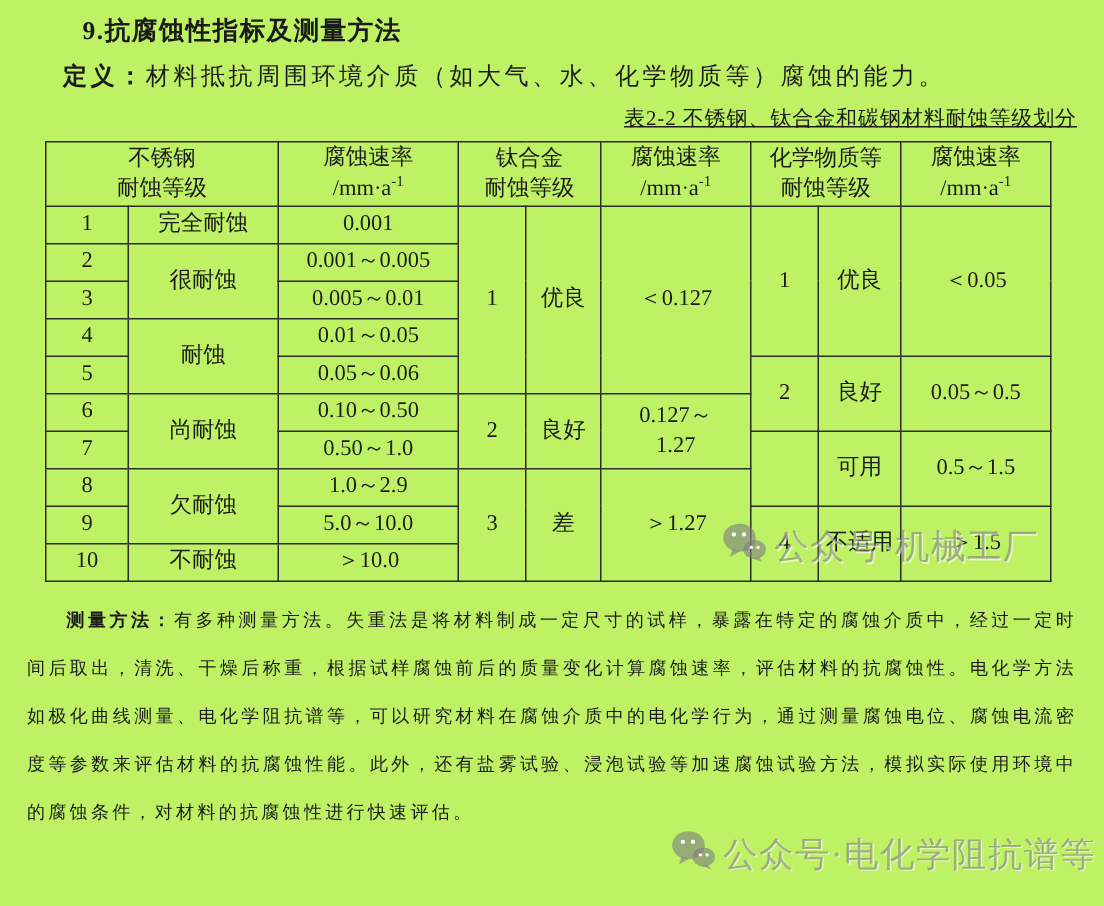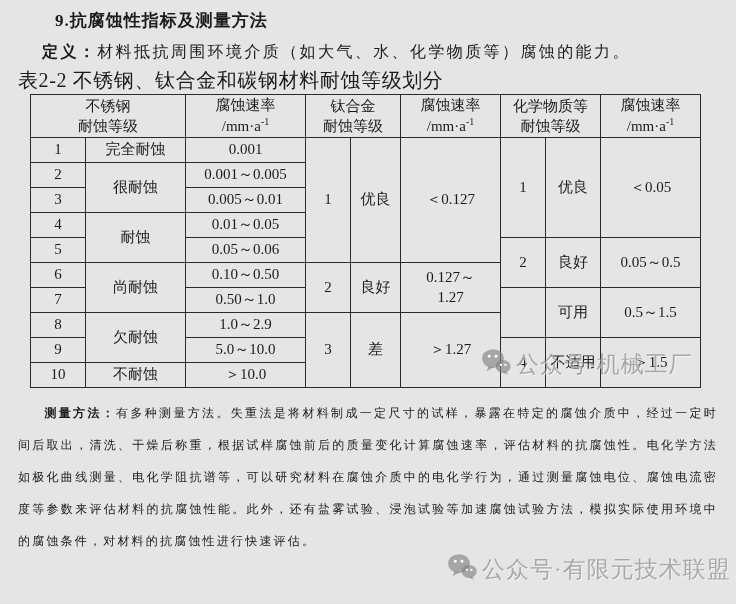--- a/index.html
+++ b/index.html
@@ -1,21 +1,21 @@
 <!DOCTYPE html>
 <html><head>
 <meta charset="utf-8">
 <style>
   * { box-sizing: border-box; }
   html,body { margin:0; padding:0; background:#ffffff; }
   .page {
     position: relative;
     width: 736px;
     height: 604px;
-    background: #e5e5e5;
+    background: #bef264;
     color: #1b1b1b;
     font-family: "Liberation Serif", "DejaVu Serif", serif;
     overflow: hidden;
     padding: 10px 18px 0 18px;
   }
   .heading {
     margin-left: 37px;
     font-size: 17px;
     font-weight: bold;
     letter-spacing: 1px;
@@ -23,25 +23,26 @@
   }
   .def-line {
     margin: 9px 0 0 24px;
     font-size: 16px;
     letter-spacing: 2.4px;
     line-height: 22px;
     white-space: nowrap;
   }
   .def-line .lbl { font-weight: bold; font-family: Liberation Serif, serif; }
   .caption {
-    text-align: left;
+    text-align: right;
     margin-top: 7px;
-    font-size: 20px;
+    font-size: 14px;
     letter-spacing: 0.6px;
     line-height: 20px;
+    text-decoration: underline;
   }
   table.grades {
     margin: 4px 0 0 12px;
     width: 670px;
     border-collapse: collapse;
     table-layout: fixed;
   }
   table.grades th, table.grades td {
     border: 1.6px solid #2b2b2b;
     text-align: center;
@@ -229,16 +230,16 @@
         <ellipse cx="16" cy="14" rx="14.5" ry="12.5" fill="currentColor"></ellipse>
         <path d="M10 24 L7.5 31 L16.5 26 Z" fill="currentColor"></path>
         <ellipse cx="29.5" cy="24.5" rx="10" ry="8.5" fill="currentColor"></ellipse>
         <path d="M33 31 L36.5 35.5 L28 32.5 Z" fill="currentColor"></path>
         <circle cx="11" cy="11" r="1.9" fill="#ffffff"></circle>
         <circle cx="20" cy="11" r="1.9" fill="#ffffff"></circle>
         <circle cx="26.5" cy="22.5" r="1.5" fill="#ffffff"></circle>
         <circle cx="32.5" cy="22.5" r="1.5" fill="#ffffff"></circle>
       </svg>
     </span>
-    <span>公众号·有限元技术联盟</span>
+    <span>公众号·电化学阻抗谱等</span>
   </div>
 
 </div>
 
 </body></html>

